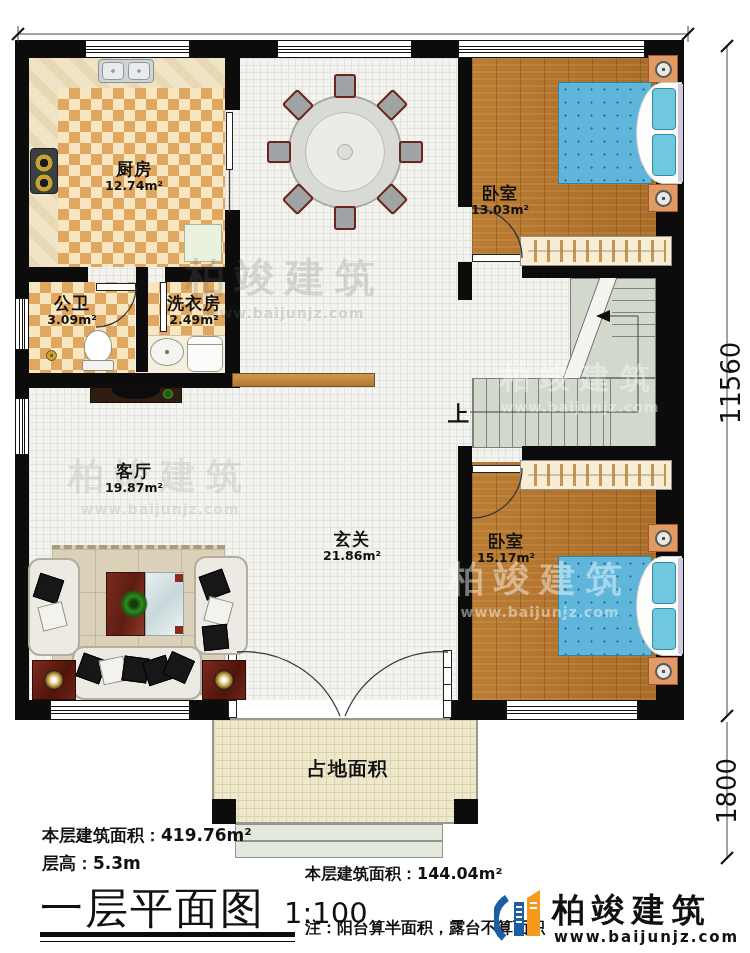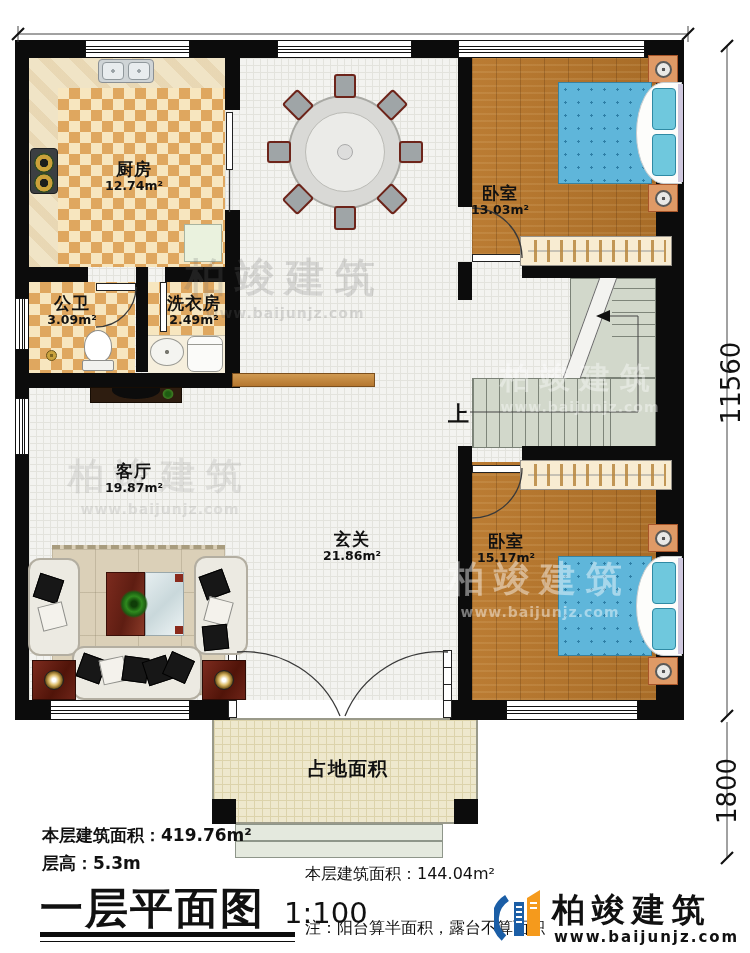--- a/index.html
+++ b/index.html
@@ -32,21 +32,21 @@
   .hangers{position:absolute;background-image:repeating-linear-gradient(90deg,#b8873f 0 3px,transparent 3px 13px);opacity:.85}
   .sofa{position:absolute;background:#eceae2;border:2px solid #b3aea1;border-radius:12px;box-sizing:border-box}
   .cushB{position:absolute;width:23px;height:23px;background:#171717;border:1px solid #000}
   .cushW{position:absolute;width:23px;height:23px;background:#f4f2ec;border:1px solid #8f8f8a}
   .redtbl{position:absolute;background:linear-gradient(120deg,#7c2b1e,#511409 60%,#6e2418);border:1px solid #2e0c06;box-sizing:border-box}
   .lamp{position:absolute;width:20px;height:20px;border-radius:50%;background:radial-gradient(circle,#fff 14%,#dcbd6c 40%,#8a6a28 62%,#3a2a10 78%);border:1px solid #222;box-sizing:border-box}
   .wm{position:absolute;text-align:center;pointer-events:none;font-weight:bold}
   .wm .t{display:block;letter-spacing:10px}
   .wm .s{display:block;font-size:14px;letter-spacing:1px}
   .stat{position:absolute;font-size:17px;font-weight:bold;white-space:nowrap}
-  .stat2{position:absolute;font-size:16px;font-weight:normal;white-space:nowrap}
+  .stat2{position:absolute;font-size:16px;font-weight:bold;white-space:nowrap}
   svg.overlay{position:absolute;left:0;top:0;pointer-events:none}
 </style>
 </head>
 <body>
 
 <div id="canvas">
 
   <div class="f gridfloor" style="left:29px;top:58px;width:628px;height:642px"></div>
   <div class="f counter" style="left:29px;top:58px;width:196px;height:209px"></div>
   <div class="f checker" style="left:58px;top:88px;width:167px;height:179px"></div>
@@ -272,21 +272,21 @@
   <div class="dimtxt" style="left:676px;top:368px;width:110px;transform:rotate(-90deg)">11560</div>
   <div class="dimtxt" style="left:674px;top:776px;width:106px;transform:rotate(-90deg)">1800</div>
 
   <div class="stat" style="left:42px;top:824px">
     <span>本层建筑面积：</span><span>419.76m²</span>
   </div>
   <div class="stat" style="left:42px;top:852px">
     <span>层高：</span><span>5.3m</span>
   </div>
   <div class="f" style="left:40px;top:880px;width:400px;white-space:nowrap">
-    <span style="font-size:43px;font-weight:bold;letter-spacing:2px">一层平面图</span>
+    <span style="font-size:43px;font-weight:normal;letter-spacing:2px">一层平面图</span>
     <span style="font-size:29px;margin-left:14px">1:100</span>
   </div>
   <div class="f" style="left:40px;top:932px;width:255px;height:5px;background:#0c0c0c"></div>
   <div class="f" style="left:40px;top:941px;width:255px;height:1px;background:#0c0c0c"></div>
   <div class="stat2" style="left:305px;top:864px">
     <span>本层建筑面积：</span><span>144.04m²</span>
   </div>
   <div class="stat2" style="left:305px;top:918px">注：阳台算半面积，露台不算面积</div>
 
   <svg style="position:absolute;left:494px;top:886px" width="54" height="62" viewBox="0 0 54 62">

